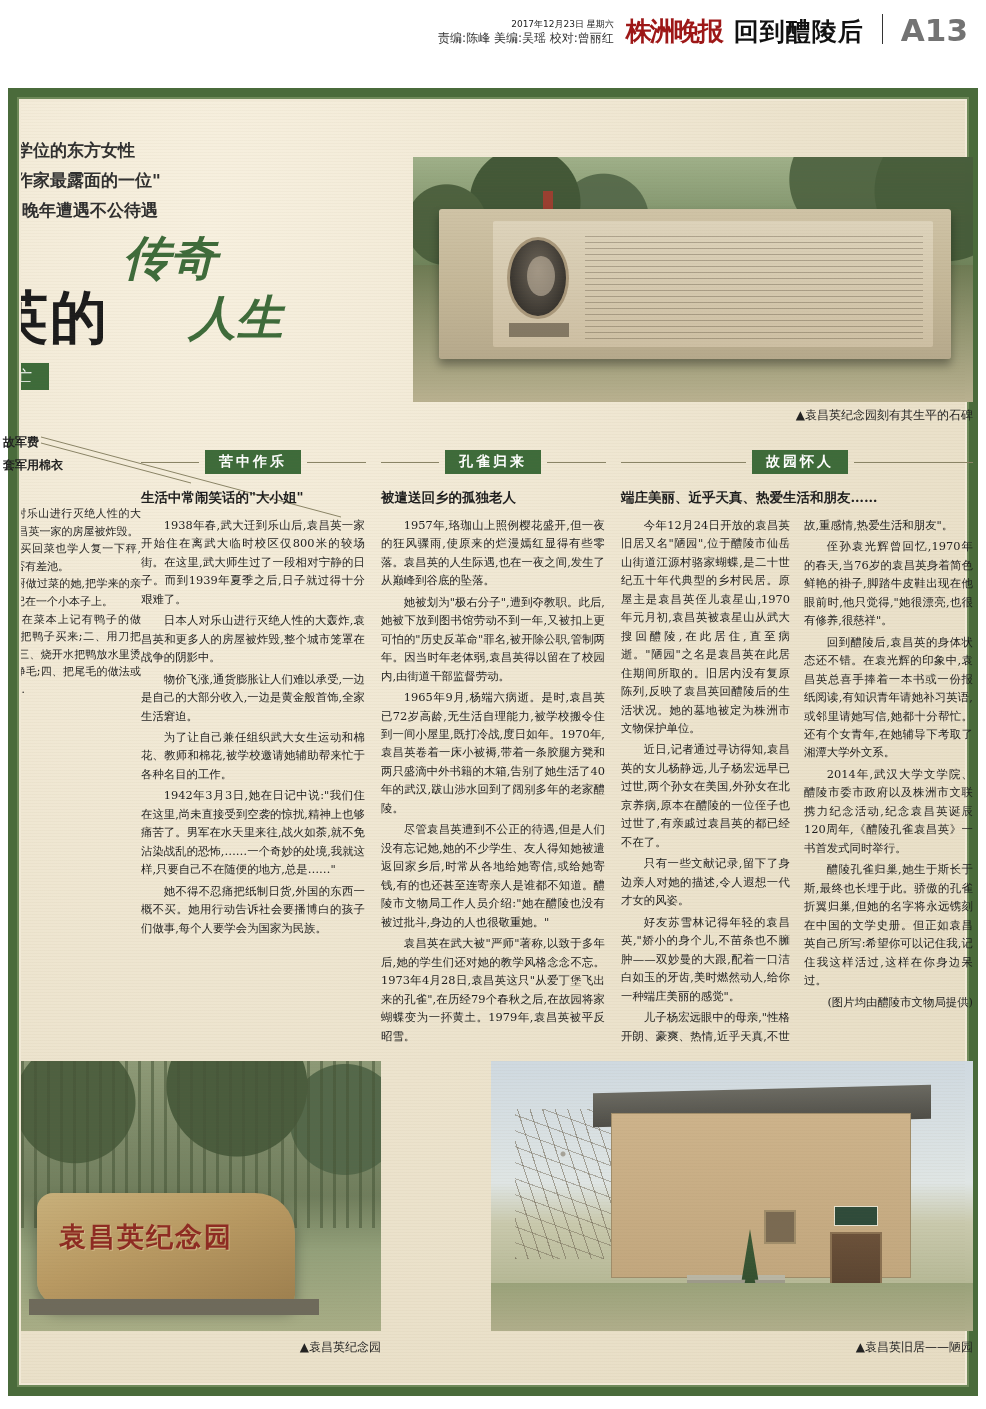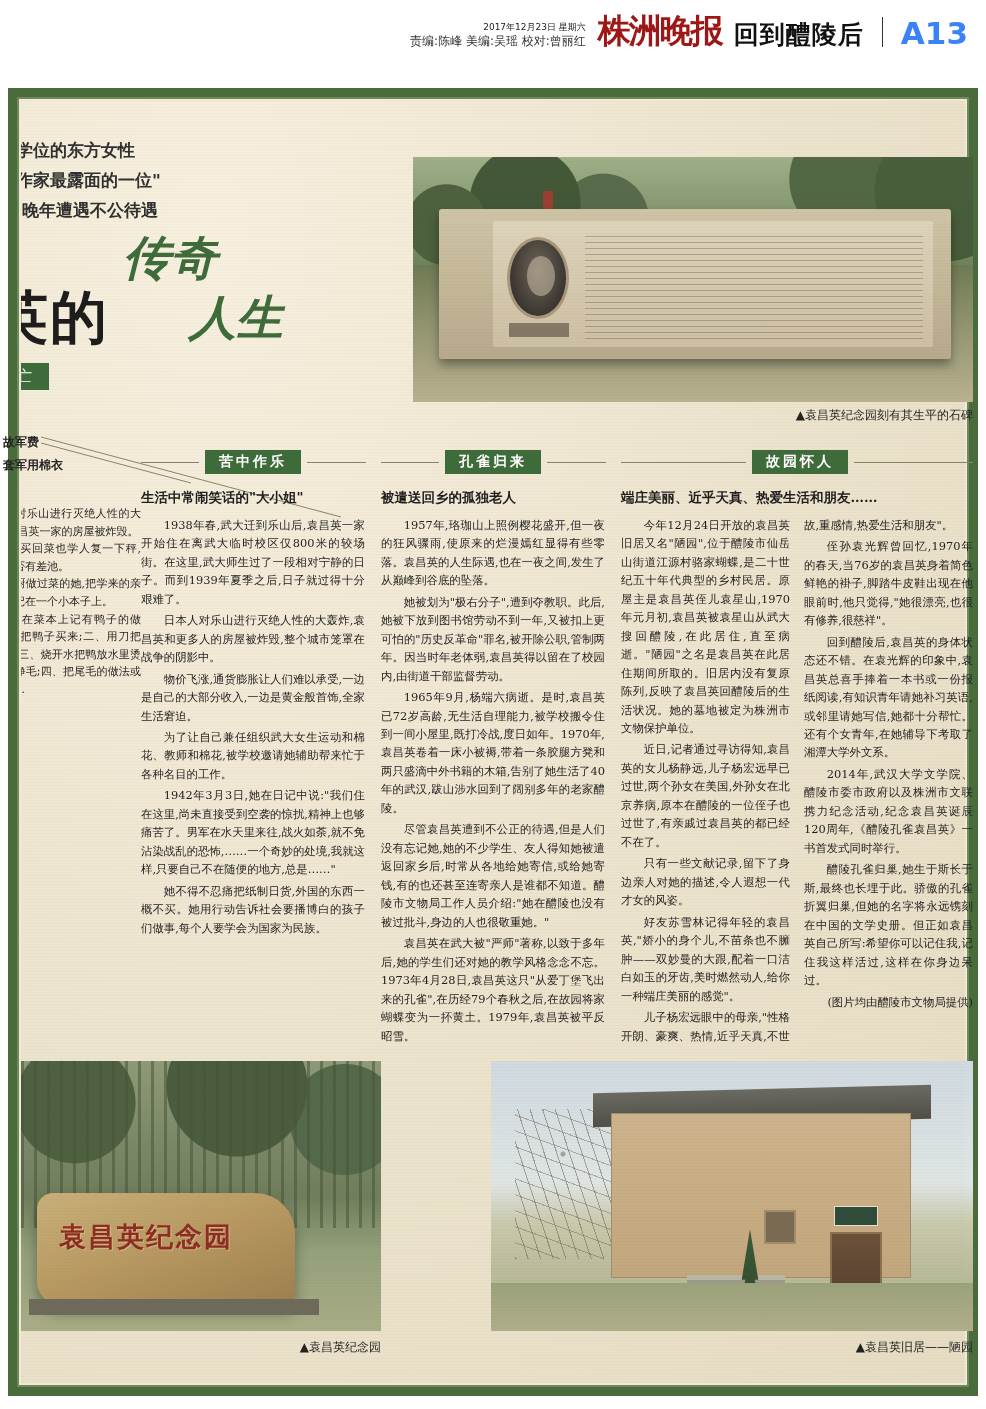--- a/index.html
+++ b/index.html
@@ -21,34 +21,34 @@
     position:absolute; right:18px; top:14px;
     display:flex; align-items:flex-end; gap:12px;
   }
   .mast-date {
     font-size:9px; color:#222; line-height:1.35; text-align:right;
     font-family:"DejaVu Sans", sans-serif;
   }
   .mast-date .l1 { letter-spacing:0px; }
   .mast-date .l2 { font-size:12px; color:#333; }
   .mast-logo {
-    color:#9d1717; font-size:33px; font-weight:bold; letter-spacing:-2px;
+    color:#9d1717; font-size:26px; font-weight:bold; letter-spacing:-2px;
     font-family:"DejaVu Serif","Liberation Serif",serif;
     line-height:1; padding-bottom:2px;
   }
   .mast-section {
     color:#111; font-size:25px; font-weight:bold; letter-spacing:1px;
     line-height:1; padding-bottom:2px;
     font-family:"DejaVu Sans", sans-serif;
   }
   .mast-divider {
     width:1px; height:30px; background:#333; margin:0 6px 2px 6px;
   }
   .mast-page {
-    color:#3b82f6; font-size:31px; font-weight:bold; line-height:1;
+    color:#737373; font-size:31px; font-weight:bold; line-height:1;
     padding-bottom:0px; letter-spacing:0px;
     font-family:"DejaVu Sans", sans-serif;
   }
 
   
   .page {
     position:absolute; left:8px; top:88px; width:970px; height:1308px;
     background:#efe7d2;
   }
   .page-border-outer {

